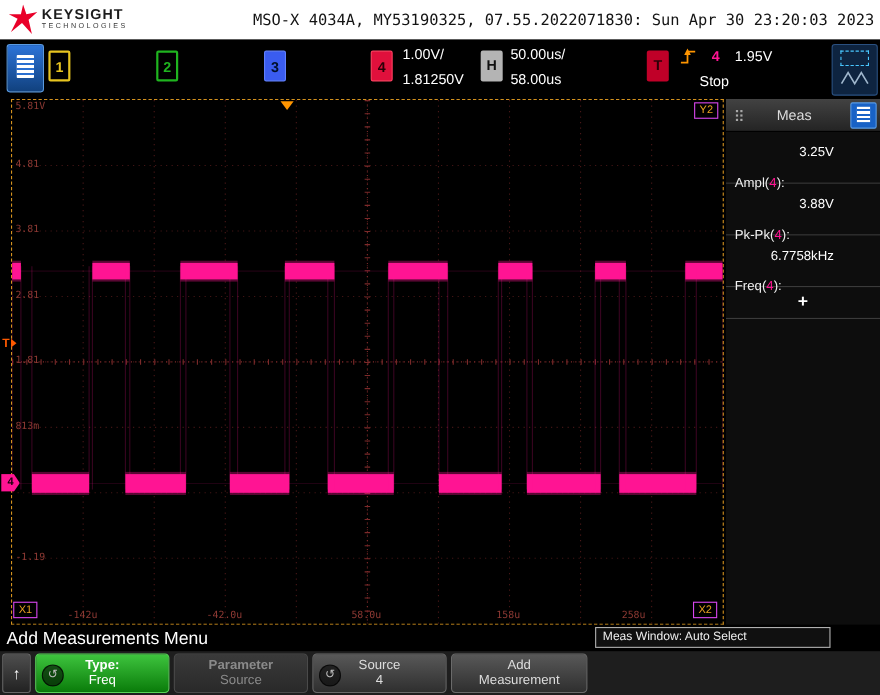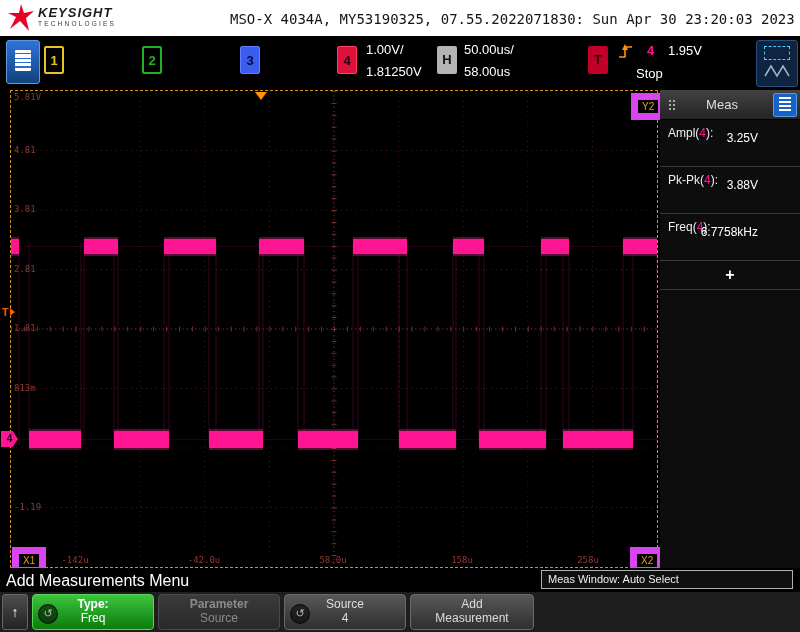--- a/index.html
+++ b/index.html
@@ -2,21 +2,21 @@
 <html><head>
 <meta charset="utf-8">
 <style>
   html,body{margin:0;padding:0;}
   body{width:800px;height:632px;position:relative;background:#000;font-family:"Liberation Sans",sans-serif;overflow:hidden;}
 
   
   .topbar{position:absolute;left:0;top:0;width:800px;height:36px;background:#fff;}
   .spark{position:absolute;left:8px;top:4px;}
   .brand{position:absolute;left:38px;top:6px;}
-  .brand-name{font-size:13px;font-weight:bold;letter-spacing:1px;color:#1c1c1c;line-height:14px;font-style:italic;}
+  .brand-name{font-size:13px;font-weight:bold;letter-spacing:1px;color:#1c1c1c;line-height:14px;}
   .brand-sub{font-size:6.5px;letter-spacing:2.2px;color:#3a3a3a;line-height:8px;}
   .title{position:absolute;left:230px;top:11px;font:14px "DejaVu Sans Mono",monospace;color:#141414;white-space:nowrap;text-align:center;}
 
   
   .ctrlbar{position:absolute;left:0;top:36px;width:800px;height:54px;background:#000;}
   .menu-btn{position:absolute;left:6px;top:4px;width:32px;height:42px;background:linear-gradient(#2d74d8,#11417e);border:1px solid #5a9ae0;border-radius:3px;}
   .page-icon{width:16px;height:21px;margin:9px auto;background:#fff;border-radius:1px;
     background-image:repeating-linear-gradient(to bottom,transparent 0 3px,#2a6fd0 3px 4.5px);}
   .chbtn{position:absolute;top:10px;width:20px;height:28px;font-weight:bold;font-size:13px;line-height:26px;text-align:center;border-radius:2px;box-sizing:border-box;}
   .ch1{left:44px;border:2px solid #e8c520;color:#e8c520;background:#000;}
@@ -41,42 +41,42 @@
 
   
   #plot{position:absolute;left:10px;top:90px;width:648px;height:478px;border:1px dashed #d4921e;box-sizing:border-box;background:#000;}
   #plot-svg{position:absolute;left:0;top:0;}
   .ylab{position:absolute;left:14px;color:#8f3a34;font:9px "DejaVu Sans Mono",monospace;}
   .xlab{position:absolute;top:555px;width:60px;text-align:center;color:#8f3a34;font:9px "DejaVu Sans Mono",monospace;}
   .trig-time-marker{position:absolute;left:255px;top:92px;width:0;height:0;border-left:6px solid transparent;border-right:6px solid transparent;border-top:8px solid #ff9500;}
   .gnd4{position:absolute;left:1px;top:431px;width:17px;height:16px;background:#ff1493;color:#1a000d;font:bold 10px/16px "Liberation Sans",sans-serif;text-align:center;clip-path:polygon(0 0,68% 0,100% 50%,68% 100%,0 100%);}
   .tlev{position:absolute;left:2px;top:306px;color:#ff5a00;font:bold 11px "Liberation Sans",sans-serif;display:flex;align-items:center;}
   .tlev .arr{width:0;height:0;border-top:4px solid transparent;border-bottom:4px solid transparent;border-left:5px solid #ff5a00;margin-left:1px;}
-  .ctab{position:absolute;border:7px solid #d946ef;color:#e8a020;font:10px "Liberation Sans",sans-serif;padding:1px 4px;background:#000;}
+  .ctab{position:absolute;border:1px solid #d946ef;color:#e8a020;font:10px "Liberation Sans",sans-serif;padding:1px 4px;background:#000;}
   .tab-y2{left:631px;top:93px;}
   .tab-x1{left:12px;top:547px;}
   .tab-x2{left:630px;top:547px;}
 
   
   #meas-panel{position:absolute;left:660px;top:90px;width:140px;height:478px;background:#0d0d0d;}
   .meas-header{height:29px;background:linear-gradient(#424242,#242424);display:flex;align-items:center;border-bottom:1px solid #000;}
   .grip{width:2px;height:2px;background:#a8a8a8;margin-left:9px;box-shadow:4px 0 #a8a8a8,0 4px #a8a8a8,4px 4px #a8a8a8,0 8px #a8a8a8,4px 8px #a8a8a8;position:relative;top:-4px;}
   .meas-title{flex:1;text-align:center;color:#ddd;font-size:13px;}
   .panel-menu-btn{width:22px;height:22px;background:#1862c6;border:1px solid #5a9ae0;border-radius:2px;margin-right:3px;}
   .panel-page-icon{width:12px;height:14px;margin:3px auto;background:#fff;background-image:repeating-linear-gradient(to bottom,transparent 0 2.5px,#1862c6 2.5px 4px);}
   .meas-row{position:relative;height:47px;border-bottom:1px solid #3a3a3a;box-sizing:border-box;padding:6px 8px 0;}
-  .meas-label{font-size:12px;color:#f0f0f0;}
+  .meas-label{font-size:12px;color:#f0f0f0;margin-top:33px;}
   .meas-ch{color:#ff1493;}
   .meas-value{position:absolute;right:42px;top:11px;font-size:12px;color:#fff;}
   .meas-add{height:28px;border-bottom:1px solid #3a3a3a;color:#fff;text-align:center;font:bold 16px/28px "Liberation Sans",sans-serif;}
 
   
   .statusbar{position:absolute;left:0;top:568px;width:800px;height:24px;background:#000;}
   .status-title{position:absolute;left:6px;top:4px;color:#fff;font-size:16px;}
-  .meas-window{position:absolute;left:541px;top:2px;width:252px;height:19px;border:1px solid #b0b0b0;box-sizing:border-box;background:#101010;color:#eee;font:11px/17px "Liberation Sans",sans-serif;padding-left:6px;}
+  .meas-window{position:absolute;left:541px;top:2px;width:214px;height:19px;border:1px solid #b0b0b0;box-sizing:border-box;background:#101010;color:#eee;font:11px/17px "Liberation Sans",sans-serif;padding-left:6px;}
 
   
   .softbar{position:absolute;left:0;top:592px;width:800px;height:40px;background:#1e1e1e;}
   .backbtn{position:absolute;left:2px;top:2px;width:26px;height:36px;background:linear-gradient(#4e4e4e,#222);border:1px solid #666;border-radius:3px;box-sizing:border-box;color:#fff;font:bold 14px/34px "Liberation Sans",sans-serif;text-align:center;}
   .skey{position:absolute;top:2px;height:36px;border-radius:4px;box-sizing:border-box;display:flex;flex-direction:column;justify-content:center;align-items:center;line-height:1.15;font-size:12px;}
   .skey .l1{font-weight:bold;}
   .skey.green{background:linear-gradient(#3ec43e,#0a7c0a);border:1px solid #57d657;color:#fff;}
   .skey.normal{background:linear-gradient(#585858,#2f2f2f);border:1px solid #6a6a6a;color:#ddd;}
   .skey.normal .l1{font-weight:normal;}
   .skey.disabled{background:linear-gradient(#3a3a3a,#292929);border:1px solid #4a4a4a;color:#8a8a8a;}
@@ -222,21 +222,21 @@
 <span class="ylab" style="top:204px">3.81</span>
 <span class="ylab" style="top:264px">2.81</span>
 <span class="ylab" style="top:323px">1.81</span>
 <span class="ylab" style="top:383px">813m</span>
 <span class="ylab" style="top:502px">-1.19</span>
 
 <span class="xlab" style="left:45px">-142u</span>
 <span class="xlab" style="left:174px">-42.0u</span>
 <span class="xlab" style="left:303px">58.0u</span>
 <span class="xlab" style="left:432px">158u</span>
-<span class="xlab" style="left:558px">258u</span>
+<span class="xlab" style="left:546px">258u</span>
 
 <div class="trig-time-marker"></div>
 <div class="gnd4">4</div>
 <div class="tlev">
     <span>T</span>
     <span class="arr"></span>
   </div>
 
 <div class="ctab tab-y2">Y2</div>
 <div class="ctab tab-x1">X1</div>

